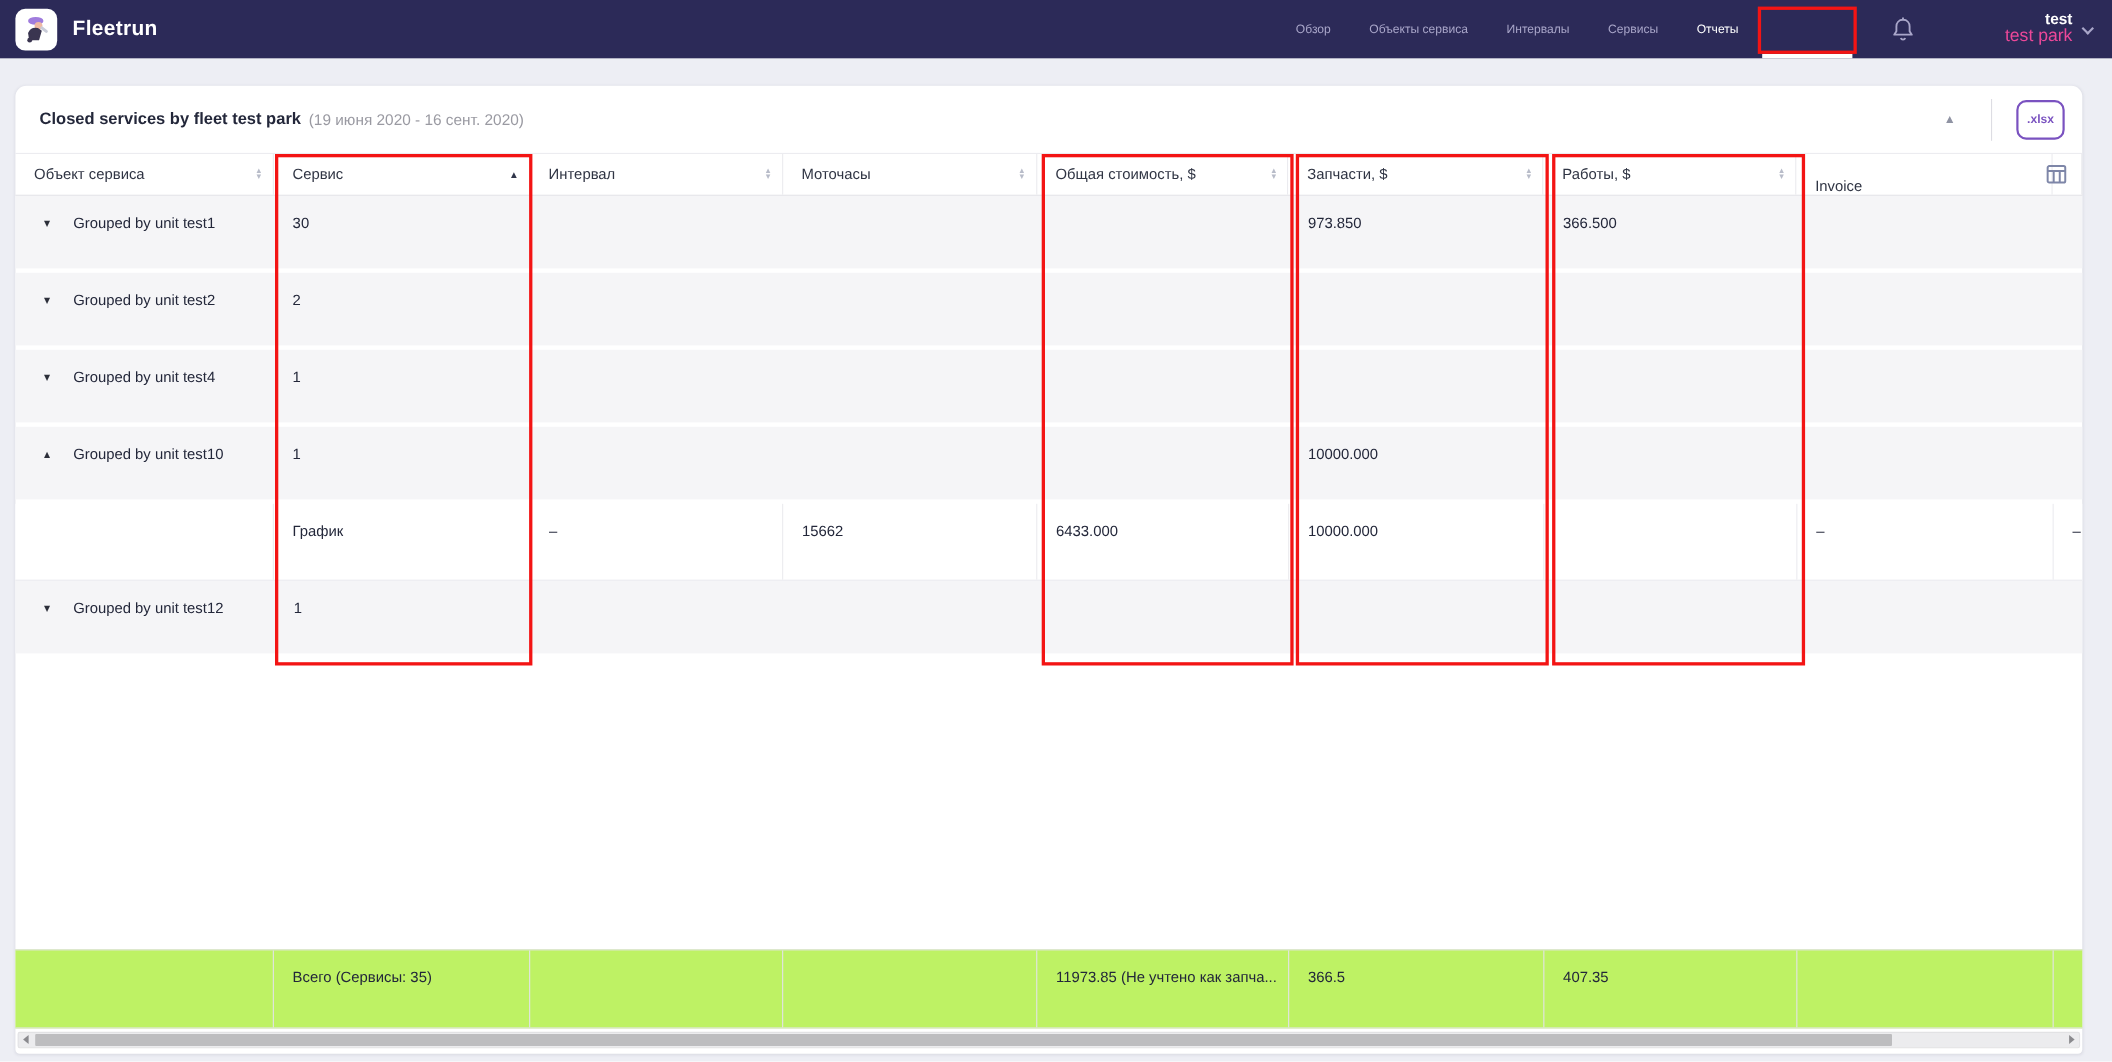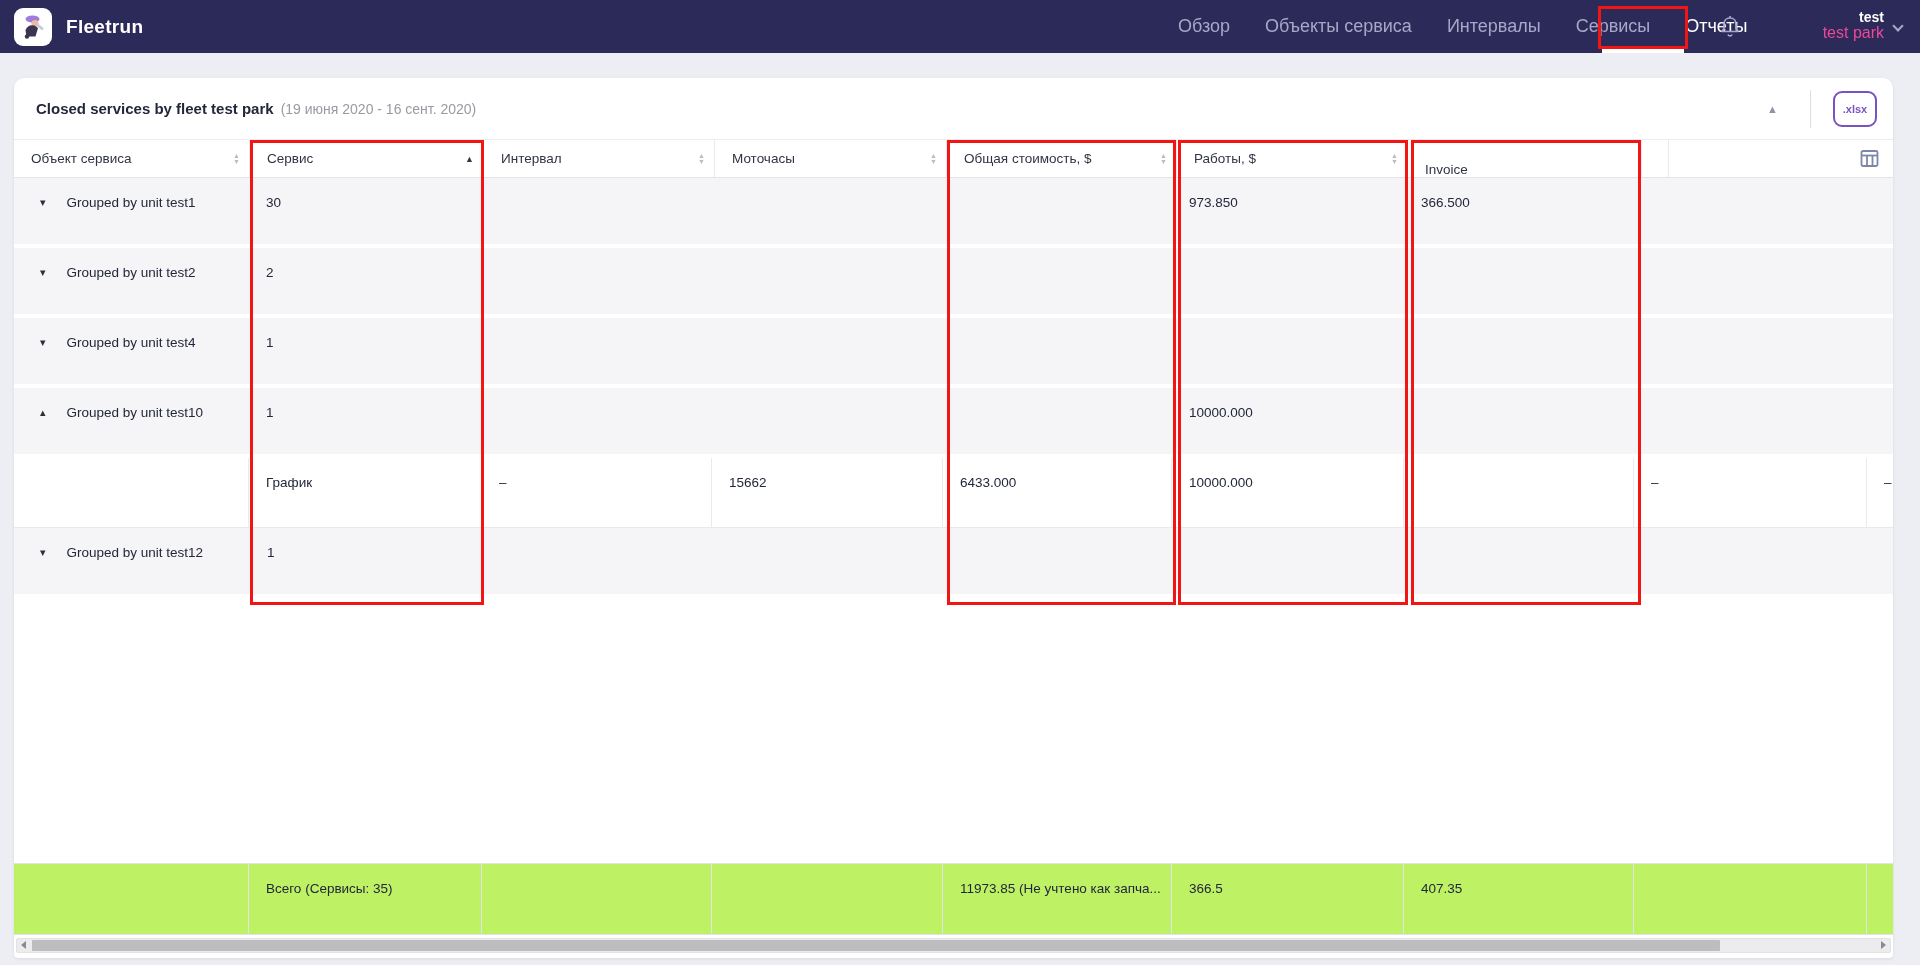--- a/index.html
+++ b/index.html
@@ -17,21 +17,21 @@
     position:absolute; top:0; left:0; width:1920px; height:53px;
     background:#2c2a58; display:flex; align-items:center;
   }
   .logo-box {
     width:38px; height:38px; background:#fff; border-radius:9px;
     margin-left:14px; display:flex; align-items:center; justify-content:center;
     flex:none;
   }
   .brand { color:#fff; font-size:19px; font-weight:bold; margin-left:14px; letter-spacing:.3px; }
   .nav-items { position:absolute; left:1178px; top:0; height:53px; display:flex; align-items:center; gap:35px; }
-  .nav-item { color:#a9a6c9; font-size:18px; cursor:pointer; white-space:nowrap; }
+  .nav-item { color:#a9a6c9; font-size:11px; cursor:pointer; white-space:nowrap; }
   .nav-item.active { color:#ffffff; }
   .tab-underline { position:absolute; left:1602px; bottom:0; width:82px; height:4px; background:#ffffff; }
   .bell { position:absolute; left:1718px; top:14px; }
   .user-block { position:absolute; right:36px; top:8px; text-align:right; cursor:pointer; }
   .user-name { color:#fff; font-size:14px; font-weight:bold; line-height:18px; }
   .user-org { color:#ec4899; font-size:16px; line-height:14px; }
   .chev {
     position:absolute; right:18px; top:22px; width:8px; height:8px;
     border-right:2px solid #a9a6c9; border-bottom:2px solid #a9a6c9;
     transform:rotate(45deg);
@@ -190,20 +190,27 @@
           <i>▼</i>
         </span>
     </div>
     <div class="th c4">
       <span>Общая стоимость, $</span>
       <span class="sort-both">
           <i>▲</i>
           <i>▼</i>
         </span>
     </div>
+    <div class="th c5">
+      <span>Запчасти, $</span>
+      <span class="sort-both">
+          <i>▲</i>
+          <i>▼</i>
+        </span>
+    </div>
     <div class="th c6">
       <span>Работы, $</span>
       <span class="sort-both">
           <i>▲</i>
           <i>▼</i>
         </span>
     </div>
     <div class="th c7">
       <span>Invoice</span>
     </div>

